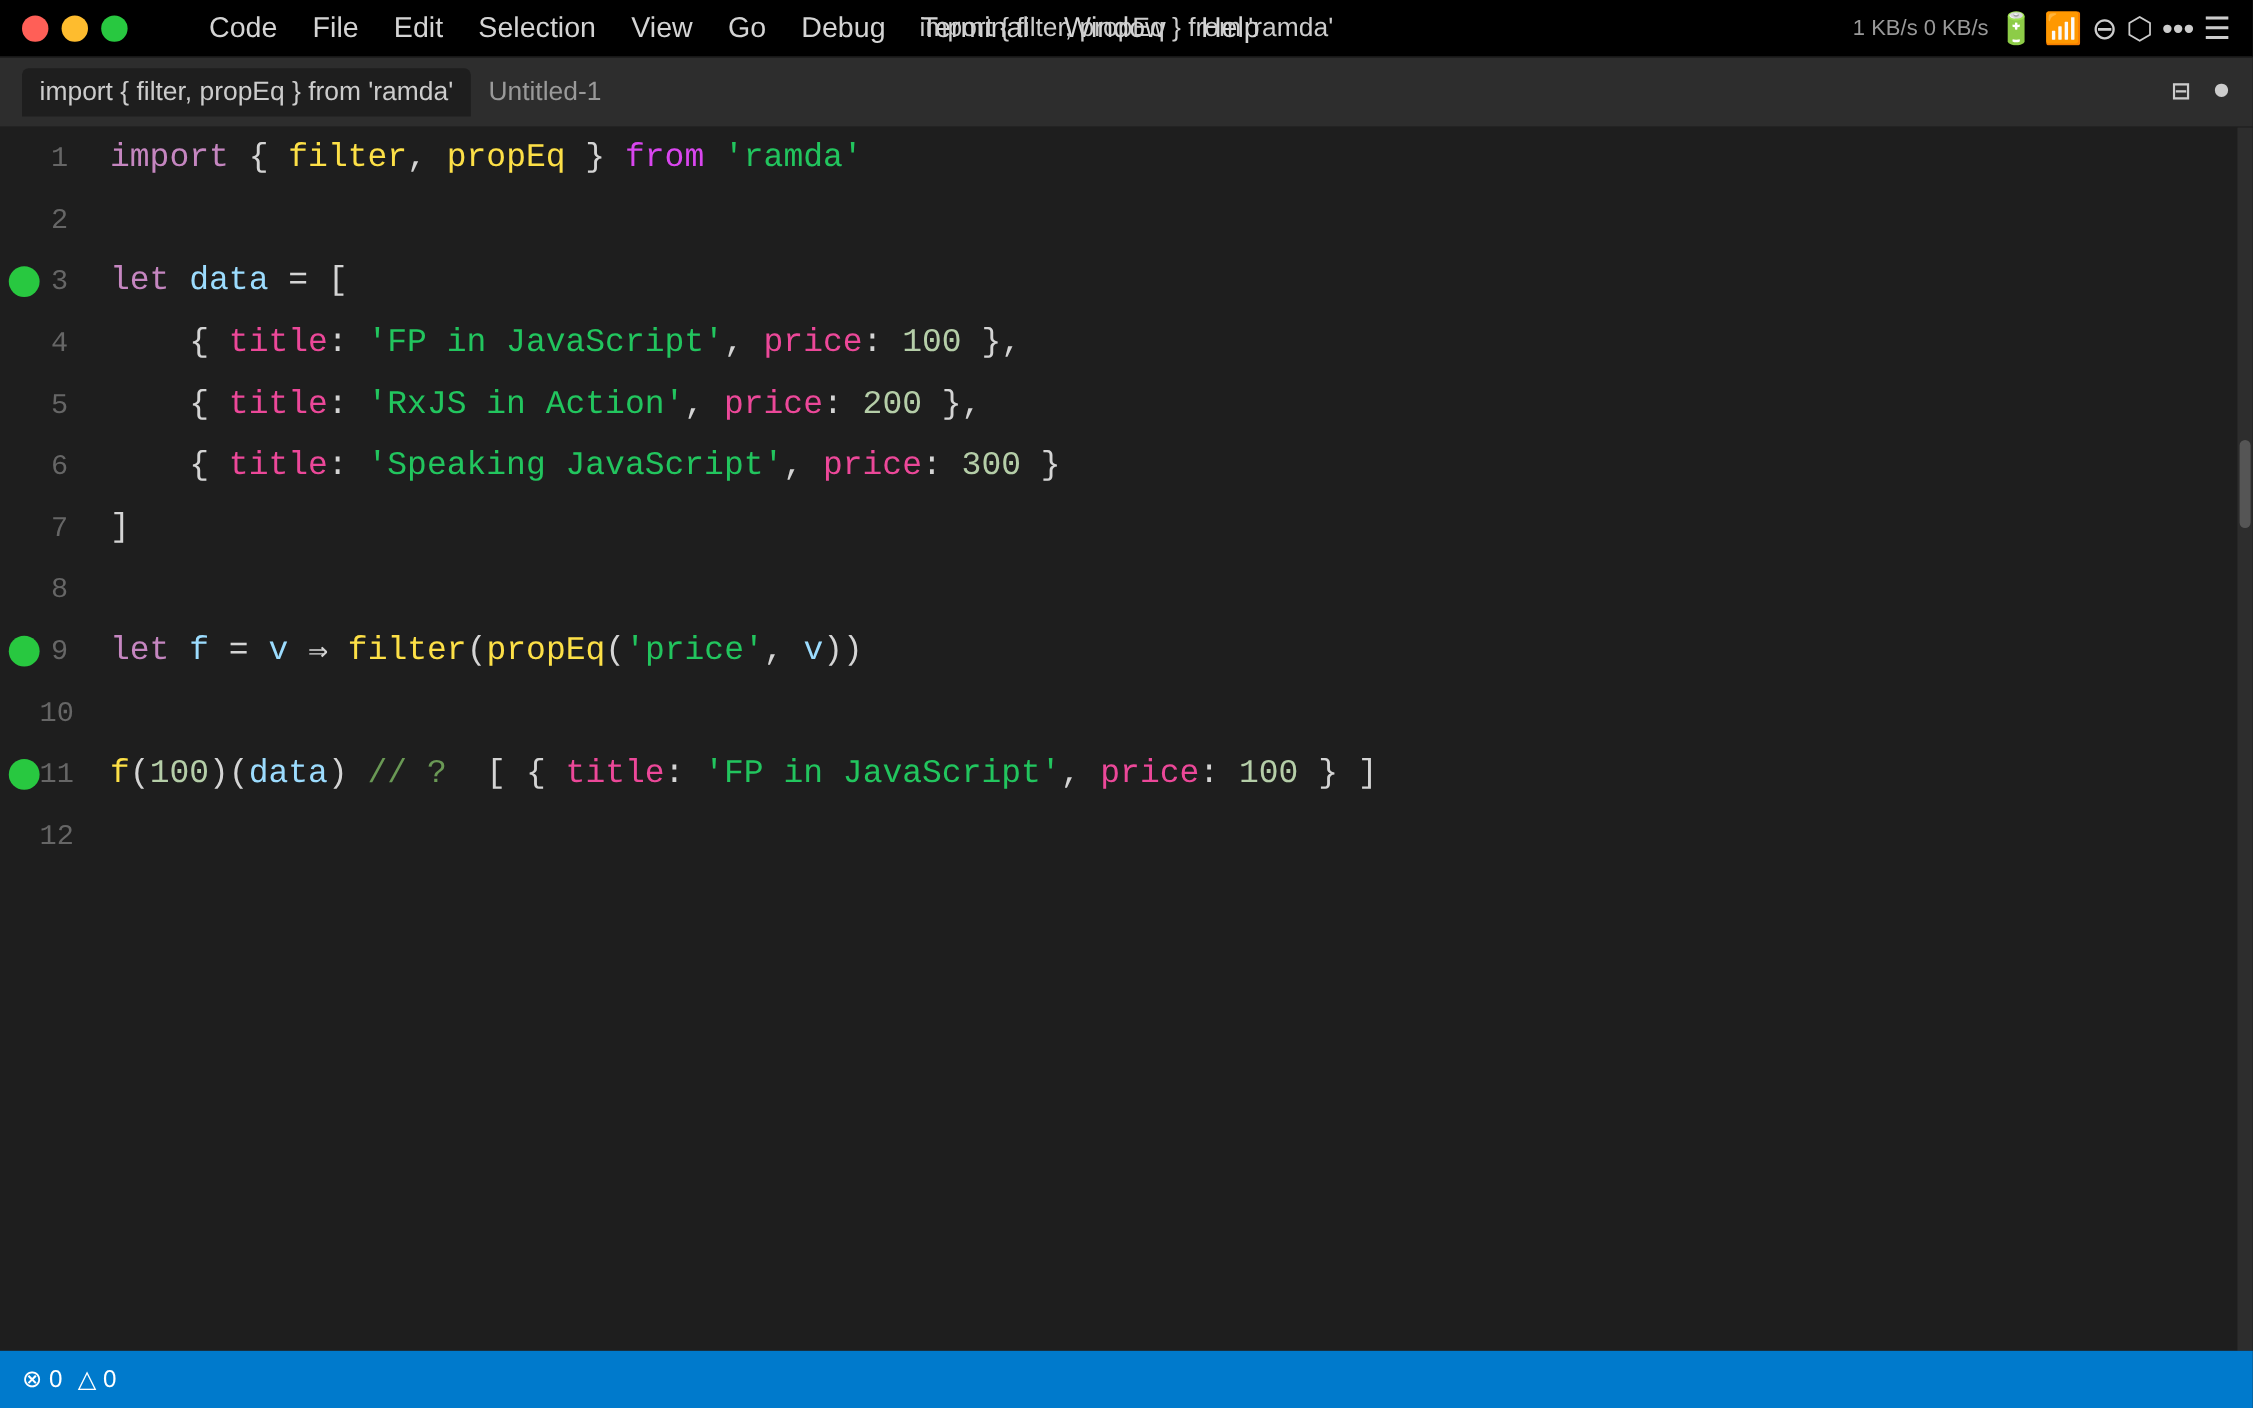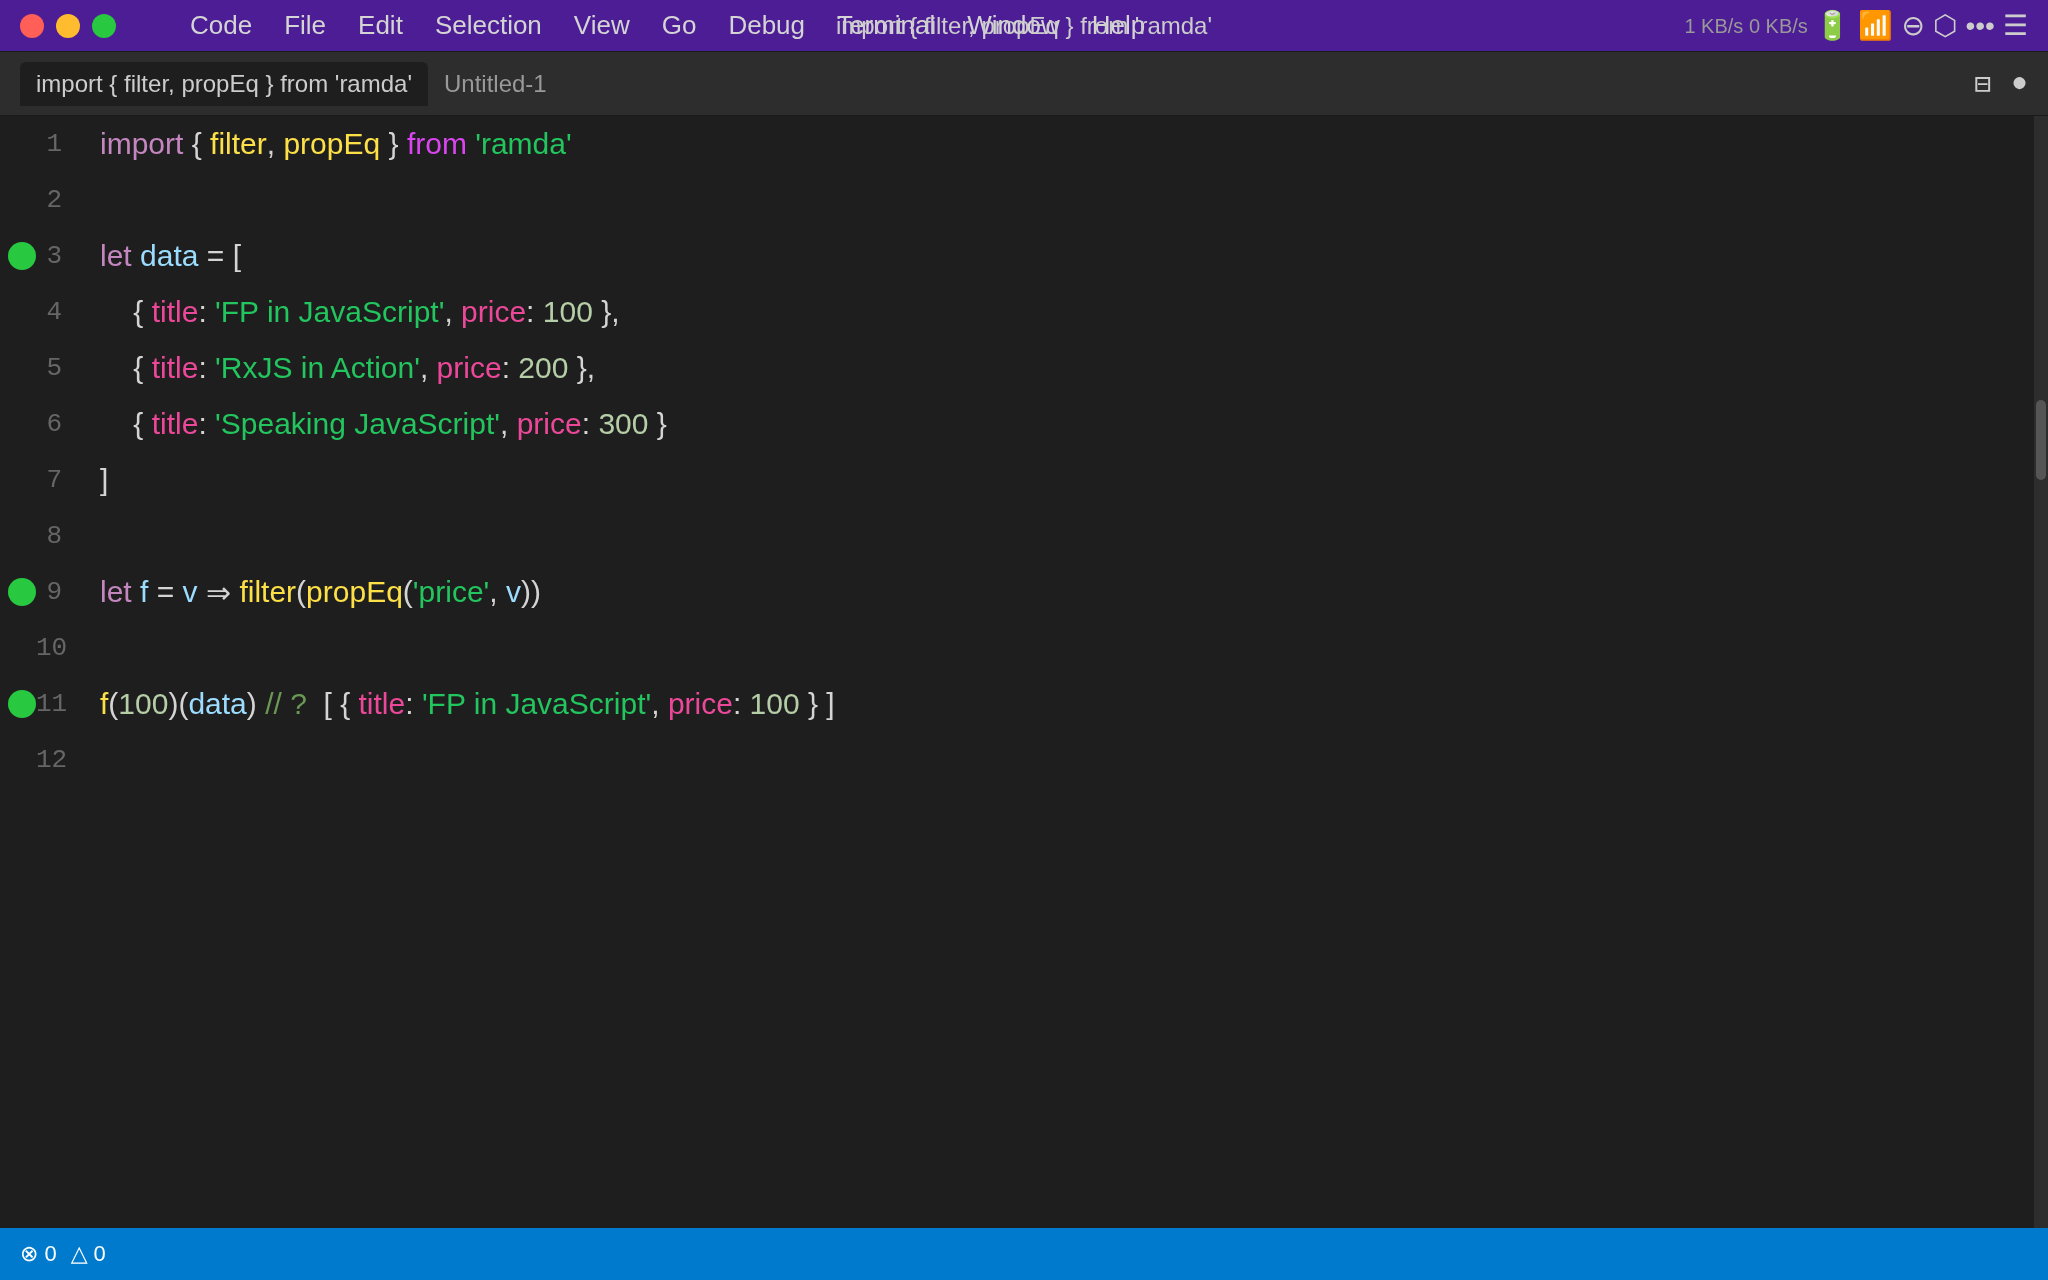--- a/index.html
+++ b/index.html
@@ -7,21 +7,21 @@
       width: 2048px;
       height: 1280px;
       background: #1e1e1e;
       font-family: 'Courier New', Courier, monospace;
       overflow: hidden;
     }
 
     
     .titlebar {
       height: 52px;
-      background: #4c1d95;
+      background: #000000;
       display: flex;
       align-items: center;
       padding: 0 20px;
       position: relative;
       border-bottom: 1px solid #1a1a1a;
     }
     .traffic-lights {
       display: flex;
       gap: 12px;
       align-items: center;
@@ -177,21 +177,21 @@
       overflow: hidden;
     }
 
     .code-line {
       height: 56px;
       display: flex;
       align-items: center;
       padding-left: 20px;
       font-size: 30px;
       white-space: pre;
-      font-family: Liberation Sans, sans-serif;
+      font-family: Liberation Mono, monospace;
     }
 
     
     .kw { color: #c586c0; } 
     .kw-blue { color: #d946ef; } 
     .fn { color: #fde047; } 
     .str { color: #22c55e; } 
     .num { color: #b5cea8; } 
     .var { color: #9cdcfe; } 
     .op { color: #d4d4d4; } 

